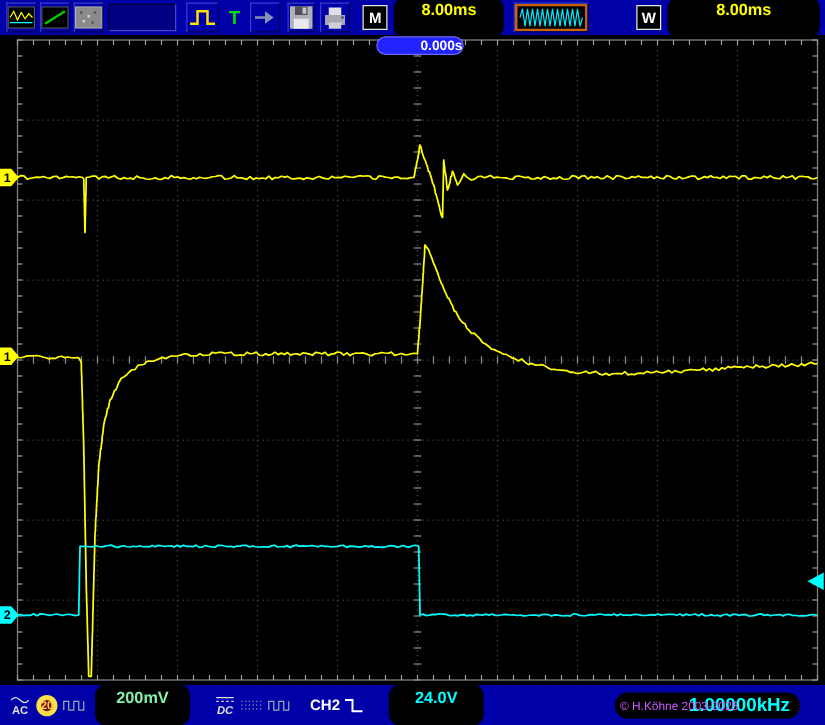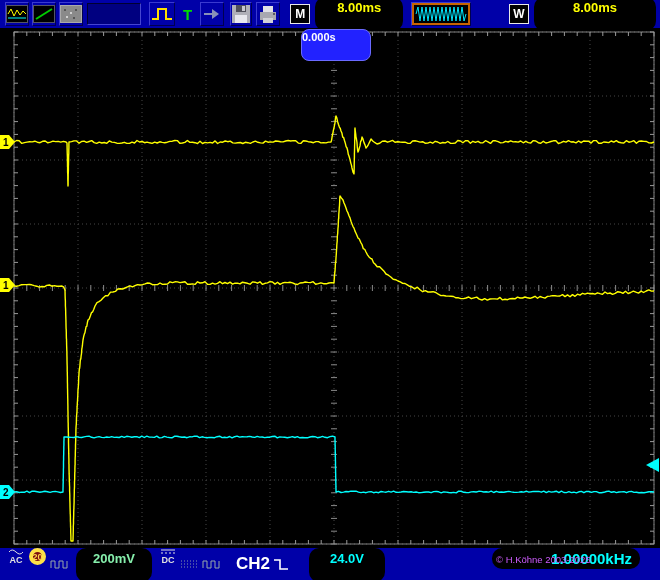--- a/index.html
+++ b/index.html
@@ -12,31 +12,31 @@
   .badge{width:18px;height:18px;margin-left:10px;background:#000;border:1px solid #e8e8e8;color:#fff;font-weight:bold;font-size:12px;display:flex;align-items:center;justify-content:center;}
   .lcd{background:#000;border-radius:10px;height:34px;line-height:21px;text-align:center;font-weight:bold;font-size:13px;color:#ffff00;}
   .lcd.tb1{width:88px;margin-left:5px;}
   .lcd.tb2{width:122px;margin-left:5px;margin-right:2px;}
   .tmenu{color:#00dd00;font-weight:bold;font-size:15px;margin-left:8px;}
   .push{margin-left:auto;}
 
   
   .display{position:absolute;top:28px;left:0;width:660px;height:520px;background:#000;}
   .display svg{position:absolute;top:0;left:0;}
-  .trigbubble{position:absolute;left:301px;top:1px;width:70px;height:32px;background:#2222ff;border:1px solid #6a6aff;border-radius:8px;color:#fff;font-size:11px;font-weight:bold;text-align:left;line-height:14px;z-index:5;box-sizing:border-box;}
+  .trigbubble{position:absolute;left:301px;top:1px;width:70px;height:15px;background:#2222ff;border:1px solid #6a6aff;border-radius:8px;color:#fff;font-size:11px;font-weight:bold;text-align:right;line-height:14px;z-index:5;box-sizing:border-box;}
 
   
-  .statusbar{position:absolute;top:548px;left:0;width:660px;height:32px;display:flex;padding:0 4px;box-sizing:border-box;}
+  .statusbar{position:absolute;top:548px;left:0;width:660px;height:32px;display:flex;align-items:center;padding:0 4px;box-sizing:border-box;}
   .stack{display:flex;flex-direction:column;align-items:center;line-height:1;color:#e0e0e0;font-size:9px;font-weight:bold;margin-left:4px;gap:1px;}
   .badge20{width:17px;height:17px;margin-left:5px;border-radius:50%;background:#7c1010;border:4px solid #fde047;color:#ffd24a;font-size:9px;font-weight:bold;display:flex;align-items:center;justify-content:center;box-sizing:border-box;}
   .mini{margin-left:4px;display:flex;align-items:center;}
   .lcd.sb{width:76px;margin-left:6px;}
   .lcd.white{color:#86efac;}
   .lcd.cyan{color:#00ffff;}
-  .ch2grp{display:flex;align-items:center;gap:3px;margin-left:14px;color:#fff;font-weight:bold;font-size:17px;}
+  .ch2grp{display:flex;align-items:center;gap:3px;margin-left:14px;color:#fff;font-weight:bold;font-size:12px;}
   .freqbox{position:relative;width:148px;height:21px;margin-left:auto;margin-right:16px;background:#000;border-radius:10px;}
   .freq{position:absolute;right:8px;top:0;height:21px;line-height:21px;color:#00ffff;font-weight:bold;font-size:15px;}
   .copyright{position:absolute;left:4px;top:6px;color:#cf5cff;font-size:9.5px;white-space:nowrap;z-index:2;}
 </style>
 </head>
 <body>
 
 <div class="scope">
 
   <div class="toolbar">
@@ -434,21 +434,21 @@
         </svg>
       <span>AC</span>
     </div>
     <div class="badge20">20</div>
     <div class="mini">
       <svg width="20" height="12">
           <path d="M1 10 V3 H5 V10 H9 V3 H13 V10 H17 V3" stroke="#9aa" fill="none"></path>
         </svg>
     </div>
     <div class="lcd sb white">200mV</div>
-    <div class="stack" style="margin-left:8px;">
+    <div class="stack" style="margin-left:20px;font-style:italic;">
       <svg width="16" height="7">
           <path d="M1 2 H15" stroke="#e0e0e0"></path>
           <path d="M1 5 H15" stroke="#e0e0e0" stroke-dasharray="2 2"></path>
         </svg>
       <span>DC</span>
     </div>
     <div class="mini">
       <svg width="18" height="12">
           <path d="M1 3 H17 M1 6 H17 M1 9 H17" stroke="#8899aa" stroke-dasharray="1 2" fill="none"></path>
         </svg>

